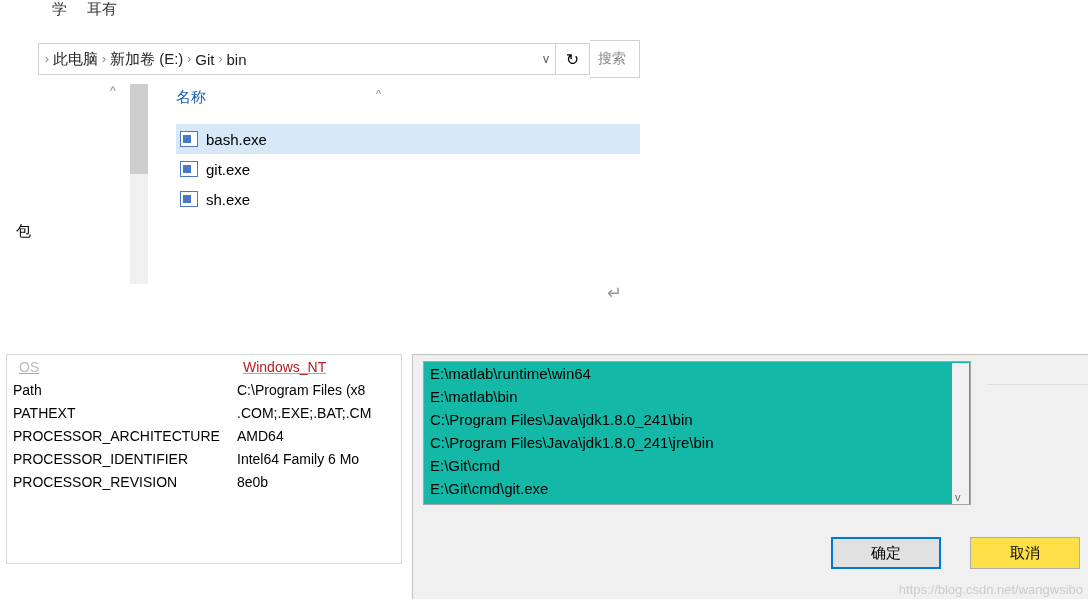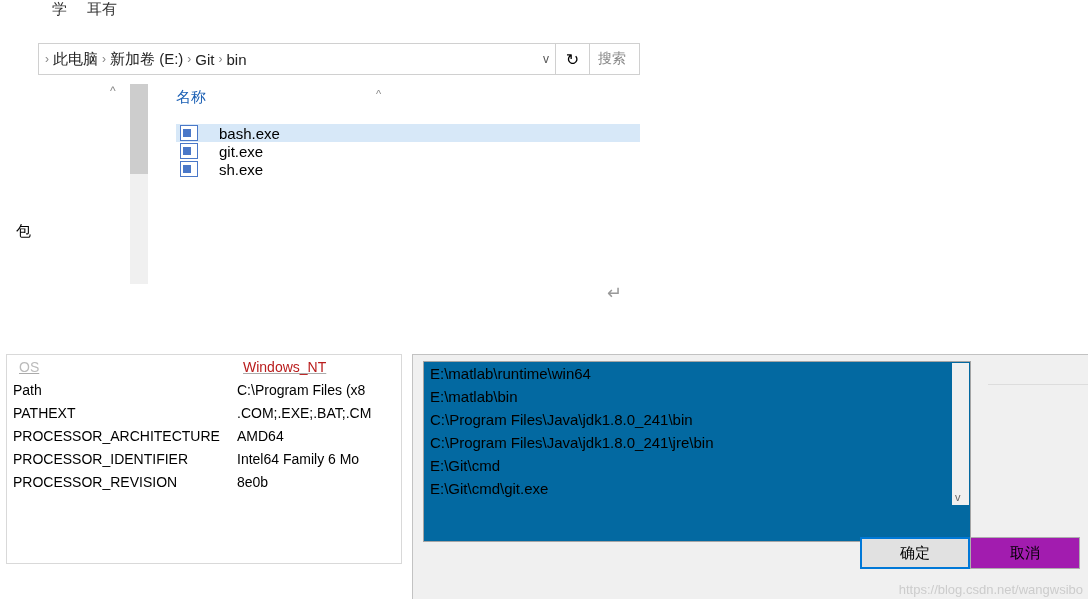--- a/index.html
+++ b/index.html
@@ -64,21 +64,21 @@
   border-left: none;
   display: flex;
   align-items: center;
   justify-content: center;
   font-size: 16px;
 }
 .search-box {
   height: 32px;
   border: 1px solid #d0d0d0;
   border-left: none;
-  padding: 12px 8px;
+  padding: 18px 8px;
   display: flex;
   align-items: center;
   color: #888;
   width: 50px;
   overflow: hidden;
 }
 .explorer-body {
   display: flex;
   margin-top: 6px;
 }
@@ -126,24 +126,24 @@
   position: relative;
 }
 .column-header .sort-caret {
   position: absolute;
   left: 200px;
   top: 6px;
   color: #888;
   font-size: 11px;
 }
 .file-row {
-  height: 18px;
-  display: flex;
-  align-items: center;
-  gap: 21px;
+  height: 30px;
+  display: flex;
+  align-items: center;
+  gap: 8px;
   padding-left: 4px;
   font-size: 15px;
 }
 .file-row.selected {
   background: #d7e8f8;
 }
 .file-icon {
   width: 18px;
   height: 16px;
   border: 1px solid #4a78c8;
@@ -209,23 +209,23 @@
   height: 245px;
   background: #f0f0f0;
   border-left: 1px solid #c2c2c2;
   border-top: 1px solid #c2c2c2;
 }
 .path-list {
   position: absolute;
   left: 10px;
   top: 6px;
   width: 548px;
-  height: 181px;
+  height: 144px;
   border: 1px solid #a5a5a5;
-  background: #0369a1;
+  background: #14b8a6;
   overflow: hidden;
 }
 .path-item {
   height: 23px;
   display: flex;
   align-items: center;
   padding-left: 6px;
   font-size: 15px;
 }
 .path-scrollbar {
@@ -250,26 +250,26 @@
   width: 100px;
   height: 30px;
   background: #f0f0f0;
   border-bottom: 1px solid #ddd;
 }
 .dialog-buttons {
   position: absolute;
   right: 8px;
   bottom: 30px;
   display: flex;
-  gap: 0;
+  gap: 29px;
 }
 .dlg-btn {
   width: 110px;
   height: 32px;
-  background: #a21caf;
+  background: #fde047;
   border: 1px solid #adadad;
   display: flex;
   align-items: center;
   justify-content: center;
   font-size: 15px;
 }
 .dlg-btn.primary {
   border: 2px solid #0078d7;
   background: #e1e1e1;
 }

